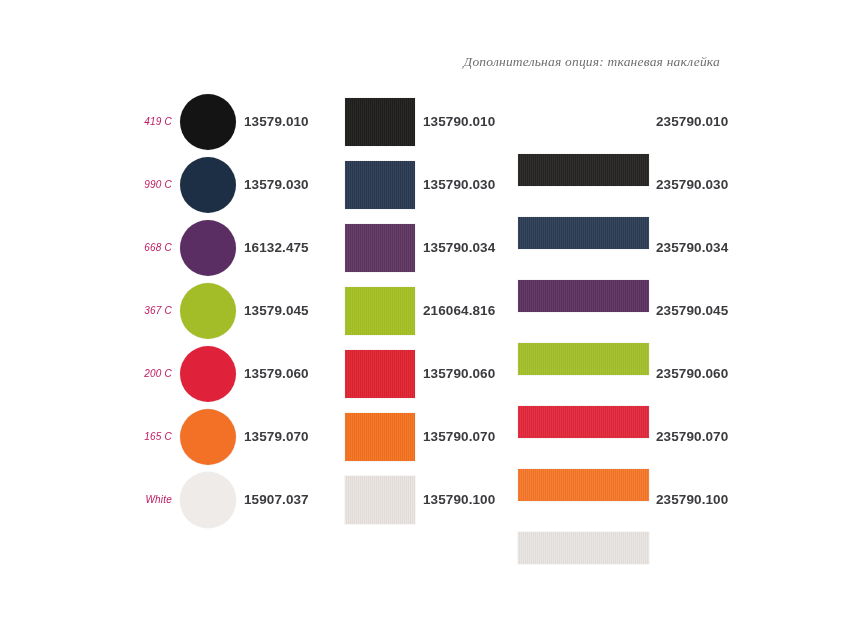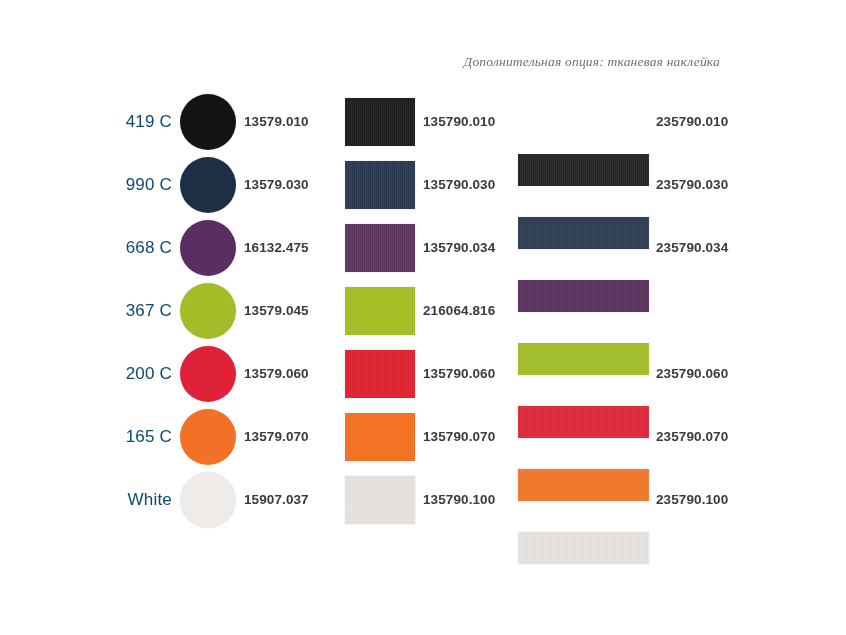--- a/index.html
+++ b/index.html
@@ -50,22 +50,23 @@
 
   
   .pantone-label {
     position: absolute;
     left: 100px;
     width: 72px;
     top: 0;
     height: 63px;
     line-height: 63px;
     text-align: right;
-    font-size: 17px;
-    color: #0c4a6e;
+    font-style: italic;
+    font-size: 10px;
+    color: #be185d;
     letter-spacing: 0.2px;
     white-space: nowrap;
   }
 
   
   .swatch-circle {
     position: absolute;
     left: 180px;
     top: 3.5px;
     width: 56px;
@@ -163,20 +164,21 @@
         <div class="swatch-rect-wide fabric" style="background: rgb(92, 50, 96);"></div>
         <div class="code code-3">235790.034</div>
       </div>
       <div class="swatch-row">
         <div class="pantone-label">367 C</div>
         <div class="swatch-circle" style="background: rgb(162, 189, 40);"></div>
         <div class="code code-1">13579.045</div>
         <div class="swatch-rect-med fabric" style="background: rgb(164, 192, 35);"></div>
         <div class="code code-2">216064.816</div>
         <div class="swatch-rect-wide fabric" style="background: rgb(163, 192, 42);"></div>
+        <div class="code code-3">235790.045</div>
       </div>
       <div class="swatch-row">
         <div class="pantone-label">200 C</div>
         <div class="swatch-circle" style="background: rgb(224, 33, 58);"></div>
         <div class="code code-1">13579.060</div>
         <div class="swatch-rect-med fabric" style="background: rgb(224, 35, 49);"></div>
         <div class="code code-2">135790.060</div>
         <div class="swatch-rect-wide fabric" style="background: rgb(227, 40, 60);"></div>
         <div class="code code-3">235790.060</div>
       </div>

